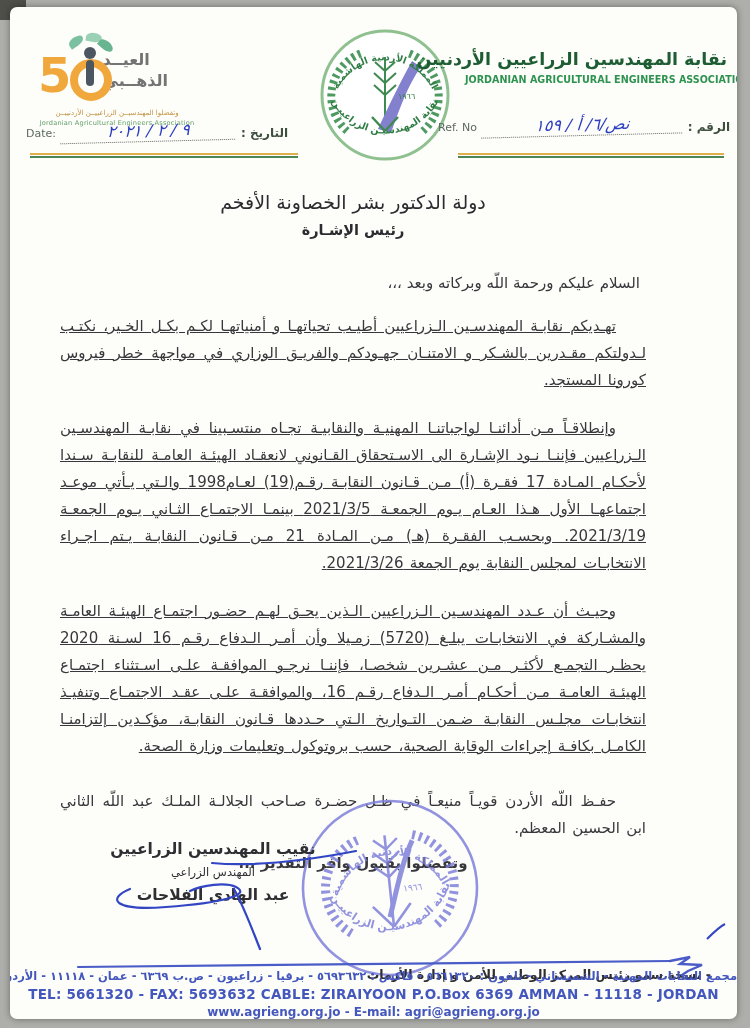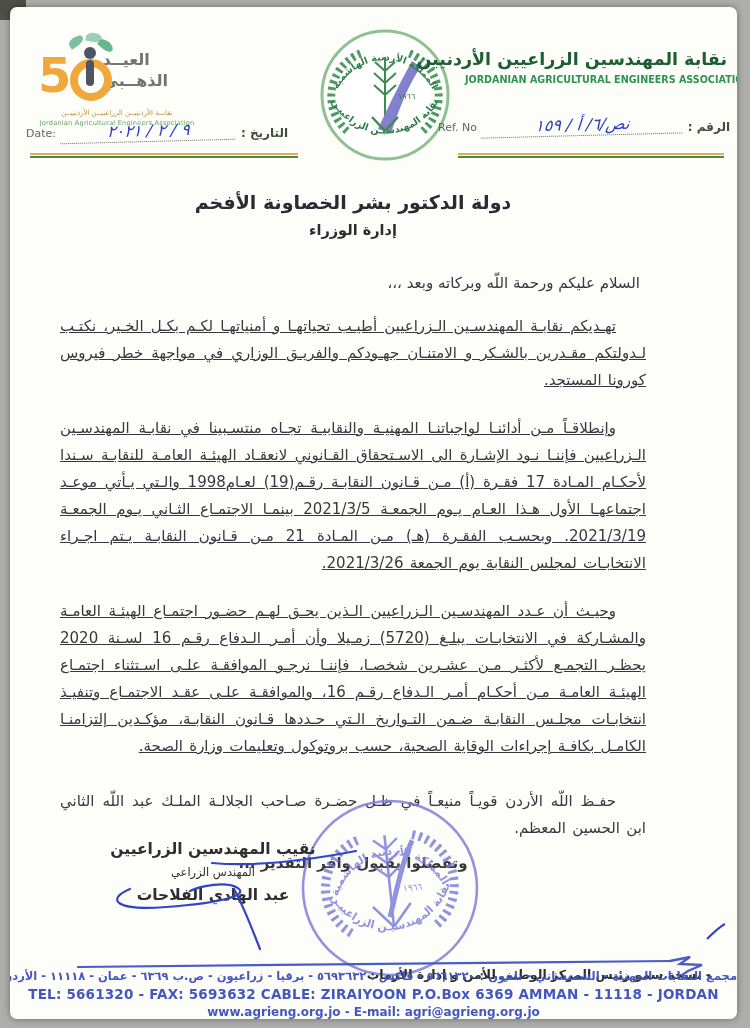--- a/index.html
+++ b/index.html
@@ -35,21 +35,21 @@
   .f-val{flex:1;border-bottom:1.4px dotted #6b6b66;margin:0 5px;text-align:center;direction:rtl;
          font-size:16px;color:#2b3fc0;white-space:nowrap;transform:rotate(-1.5deg) skewX(-6deg);
          font-style:italic;padding-bottom:1px;}
   .sep{position:absolute;top:146px;height:5px;}
   .sep .o{height:1.6px;background:#dfb04c;}
   .sep .g{height:1.6px;background:#4d8556;margin-top:1.4px;}
   .sep-l{left:20px;width:268px;}
   .sep-r{left:448px;width:266px;}
   
   .letter{position:absolute;left:50px;top:162px;width:586px;direction:rtl;color:#38383c;}
-  .l-title{text-align:center;font-size:19px;font-weight:bold;color:#2c2c30;margin-top:22px;}
+  .l-title{text-align:center;font-size:19px;font-weight:normal;color:#2c2c30;margin-top:22px;}
   .l-sub{text-align:center;font-size:14.5px;font-weight:bold;color:#2c2c30;margin-top:9px;}
   .l-salut{text-align:right;font-size:15px;margin-top:36px;padding-right:6px;}
   .l-par{font-size:15px;line-height:27px;text-align:justify;text-align-last:right;margin-top:21px;
          text-indent:30px;word-spacing:1.5px;text-decoration:underline;}
   .l-pray{font-size:15px;line-height:27px;text-align:justify;text-align-last:right;margin-top:28px;text-indent:30px;word-spacing:1.5px;}
   .l-close{text-align:center;font-size:15px;font-weight:bold;margin-top:12px;}
   
   .sigblock{position:absolute;left:84px;top:833px;width:238px;text-align:center;direction:rtl;color:#2e2e33;}
   .sig1{font-size:15.5px;font-weight:bold;}
   .sig2{font-size:11.5px;margin-top:7px;}
@@ -79,21 +79,21 @@
         <span class="jleaf l2"></span>
         <span class="jleaf l3"></span>
         <span class="j5" style="font-size:0;">50</span>
         <span class="j5">5</span>
         <span class="j0"></span>
         <span class="jperson-head"></span>
         <span class="jperson-body"></span>
       </div>
       <div class="jtitle">العيــد الذهــبي</div>
     </div>
-    <div class="jcap-ar">نقابــة الأردنييــن الزراعييــن الأردنييــن</div>
+    <div class="jcap-ar">وتفضلوا المهندسيــن الزراعييــن الأردنييــن</div>
     <div class="jcap-en">Jordanian Agricultural Engineers Association</div>
   </div>
 
   <svg class="emblem" viewBox="0 0 166 136">
     <defs>
       <path id="emTop" d="M 31,76 A 53,53 0 0 1 135,76"></path>
       <path id="emBot" d="M 25,62 A 60,60 0 0 0 141,62"></path>
     </defs>
     <ellipse cx="83" cy="68" rx="63" ry="64" fill="#ffffff" stroke="#8fc08f" stroke-width="3"></ellipse>
     <path d="M 45,104 A 46,46 0 0 1 60,26" fill="none" stroke="#4e9a60" stroke-width="8" stroke-dasharray="3 3.5"></path>
@@ -136,21 +136,21 @@
       <div class="o"></div>
       <div class="g"></div>
     </div>
   <div class="sep sep-r">
       <div class="o"></div>
       <div class="g"></div>
     </div>
 
   <div class="letter">
     <div class="l-title">دولة الدكتور بشر الخصاونة الأفخم</div>
-    <div class="l-sub">إدارة الوزراء</div>
+    <div class="l-sub">رئيس الإشـارة</div>
     <div class="l-salut">السلام عليكم ورحمة اللّه وبركاته وبعد ،،،</div>
     <div class="l-par">تهـديكم نقابـة المهندسـين الـزراعيين أطيـب تحياتهـا و أمنياتهـا لكـم بكـل الخـير، نكتـب لـدولتكم مقـدرين بالشـكر و الامتنـان جهـودكم والفريـق الوزاري في مواجهة خطر فيروس كورونا المستجد.</div>
     <div class="l-par">وإنطلاقـاً مـن أدائنـا لواجباتنـا المهنيـة والنقابيـة تجـاه منتسـبينا في نقابـة المهندسـين الـزراعيين فإننـا نـود الإشـارة الى الاسـتحقاق القـانوني لانعقـاد الهيئـة العامـة للنقابـة سـندا لأحكـام المـادة 17 فقـرة (أ) مـن قـانون النقابـة رقـم(19) لعـام1998 والـتي يـأتي موعـد اجتماعهـا الأول هـذا العـام يـوم الجمعـة 2021/3/5 بينمـا الاجتمـاع الثـاني يـوم الجمعـة 2021/3/19. وبحسـب الفقـرة (هـ) مـن المـادة 21 مـن قـانون النقابـة يـتم اجـراء الانتخابـات لمجلس النقابة يوم الجمعة 2021/3/26.</div>
     <div class="l-par">وحيـث أن عـدد المهندسـين الـزراعيين الـذين يحـق لهـم حضـور اجتمـاع الهيئـة العامـة والمشـاركة في الانتخابـات يبلـغ (5720) زمـيلا وأن أمـر الـدفاع رقـم 16 لسـنة 2020 يحظـر التجمـع لأكثـر مـن عشـرين شخصـا، فإننـا نرجـو الموافقـة علـى اسـتثناء اجتمـاع الهيئـة العامـة مـن أحكـام أمـر الـدفاع رقـم 16، والموافقـة علـى عقـد الاجتمـاع وتنفيـذ انتخابـات مجلـس النقابـة ضـمن التـواريخ الـتي حـددها قـانون النقابـة، مؤكـدين إلتزامنـا الكامـل بكافـة إجراءات الوقاية الصحية، حسب بروتوكول وتعليمات وزارة الصحة.</div>
     <div class="l-pray">حفـظ اللّه الأردن قويـاً منيعـاً في ظـل حضـرة صـاحب الجلالـة الملـك عبد اللّه الثاني ابن الحسين المعظم.</div>
     <div class="l-close">وتفضلوا بقبول وافر التقدير ،،،</div>
   </div>
 
   <svg class="stamp" viewBox="0 0 182 182">
     <defs>

